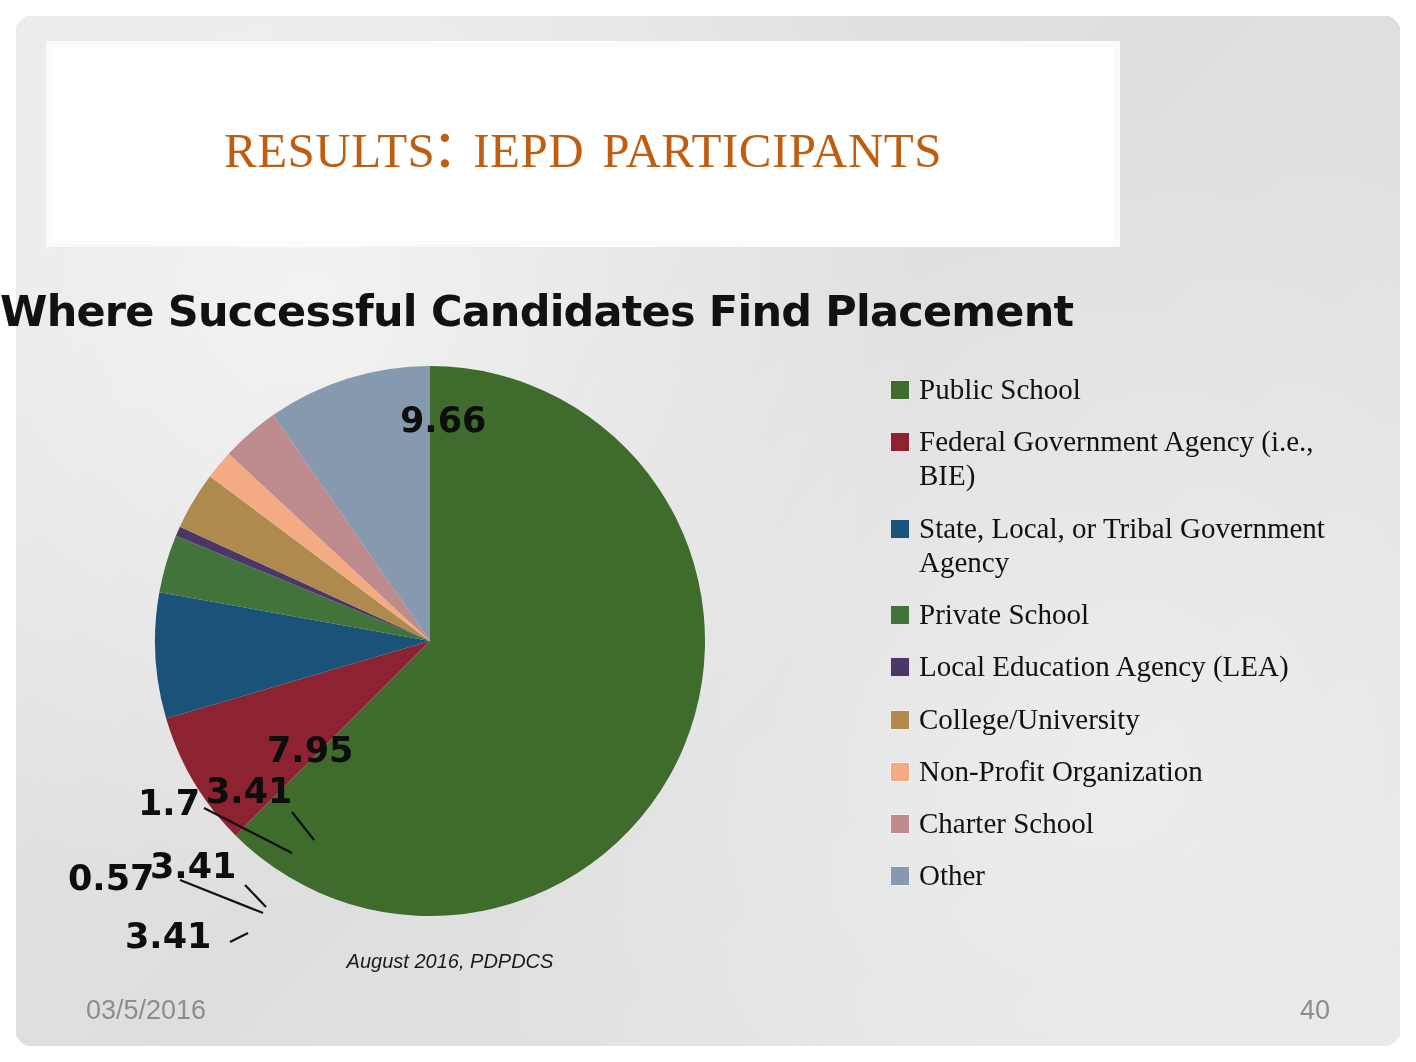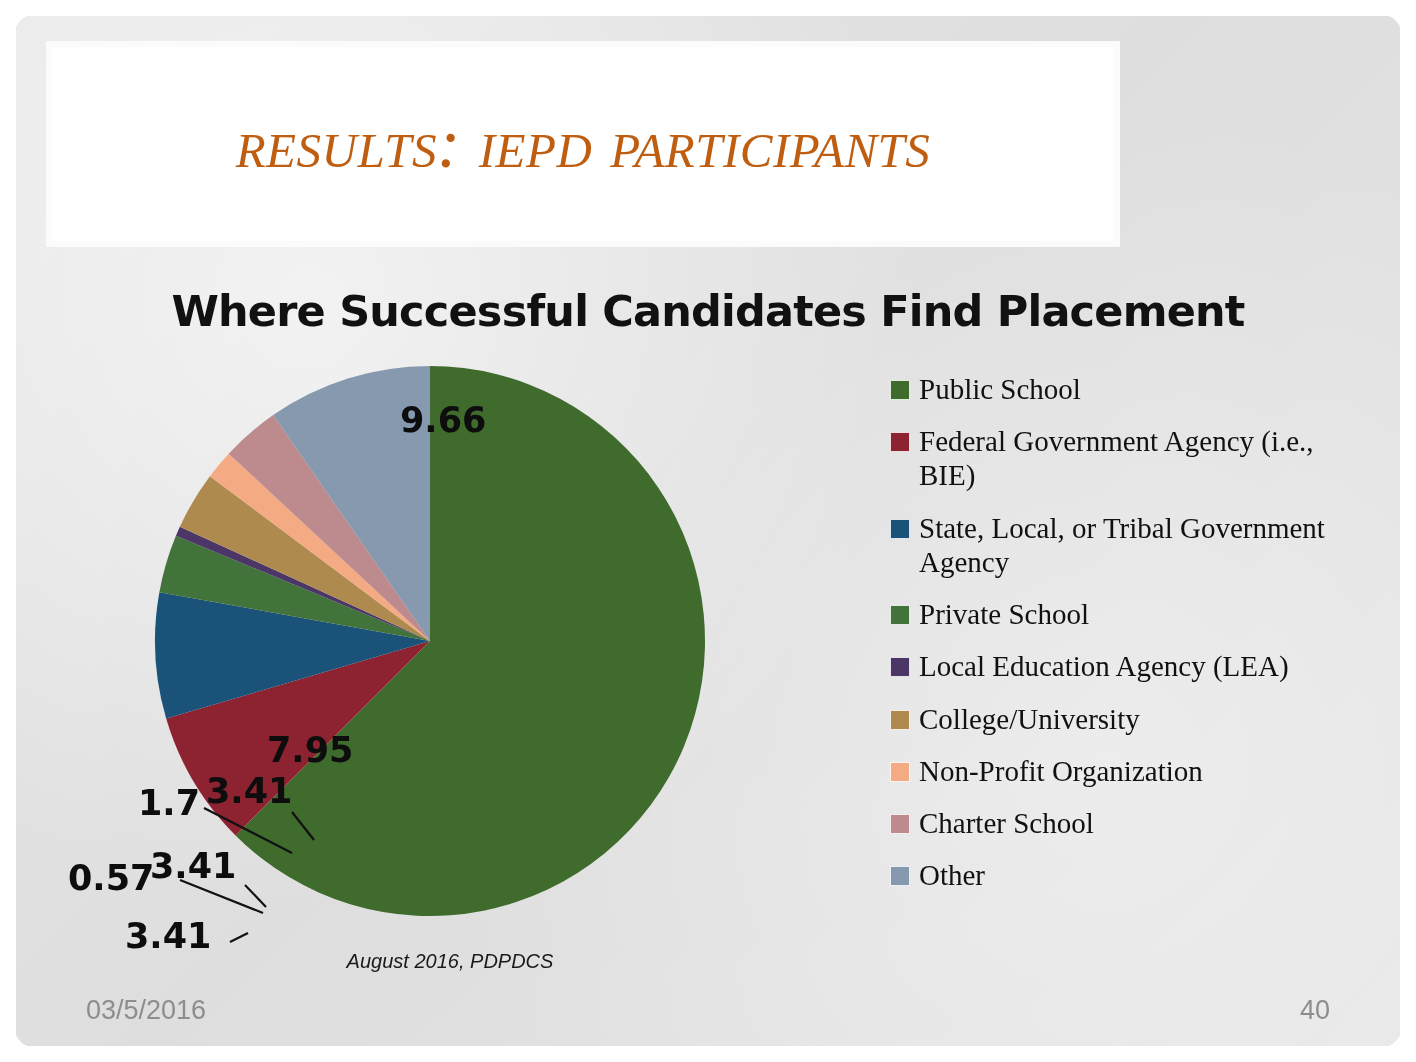--- a/index.html
+++ b/index.html
@@ -43,21 +43,20 @@
   
   #title-frame {
     position: absolute;
     left: 46px;
     top: 41px;
     width: 1074px;
     height: 206px;
     background: #fbfbfb;
     box-sizing: border-box;
     padding: 6px;
-    font-style: italic;
   }
   #title-box {
     width: 100%;
     height: 100%;
     background: #ffffff;
     display: flex;
     align-items: center;
     justify-content: center;
   }
   #slide-title {
@@ -69,21 +68,21 @@
     text-transform: lowercase;
     letter-spacing: 0.5px;
     white-space: nowrap;
   }
 
   
   #chart-title {
     position: absolute;
     left: 0; right: 0;
     top: 286px;
-    text-align: center;
+    text-align: left;
     font-family: "DejaVu Sans", sans-serif;
     font-size: 43px;
     font-weight: bold;
     color: #111111;
     letter-spacing: -0.8px;
   }
 
   #pie-wrap {
     position: absolute;
     left: 30px;

